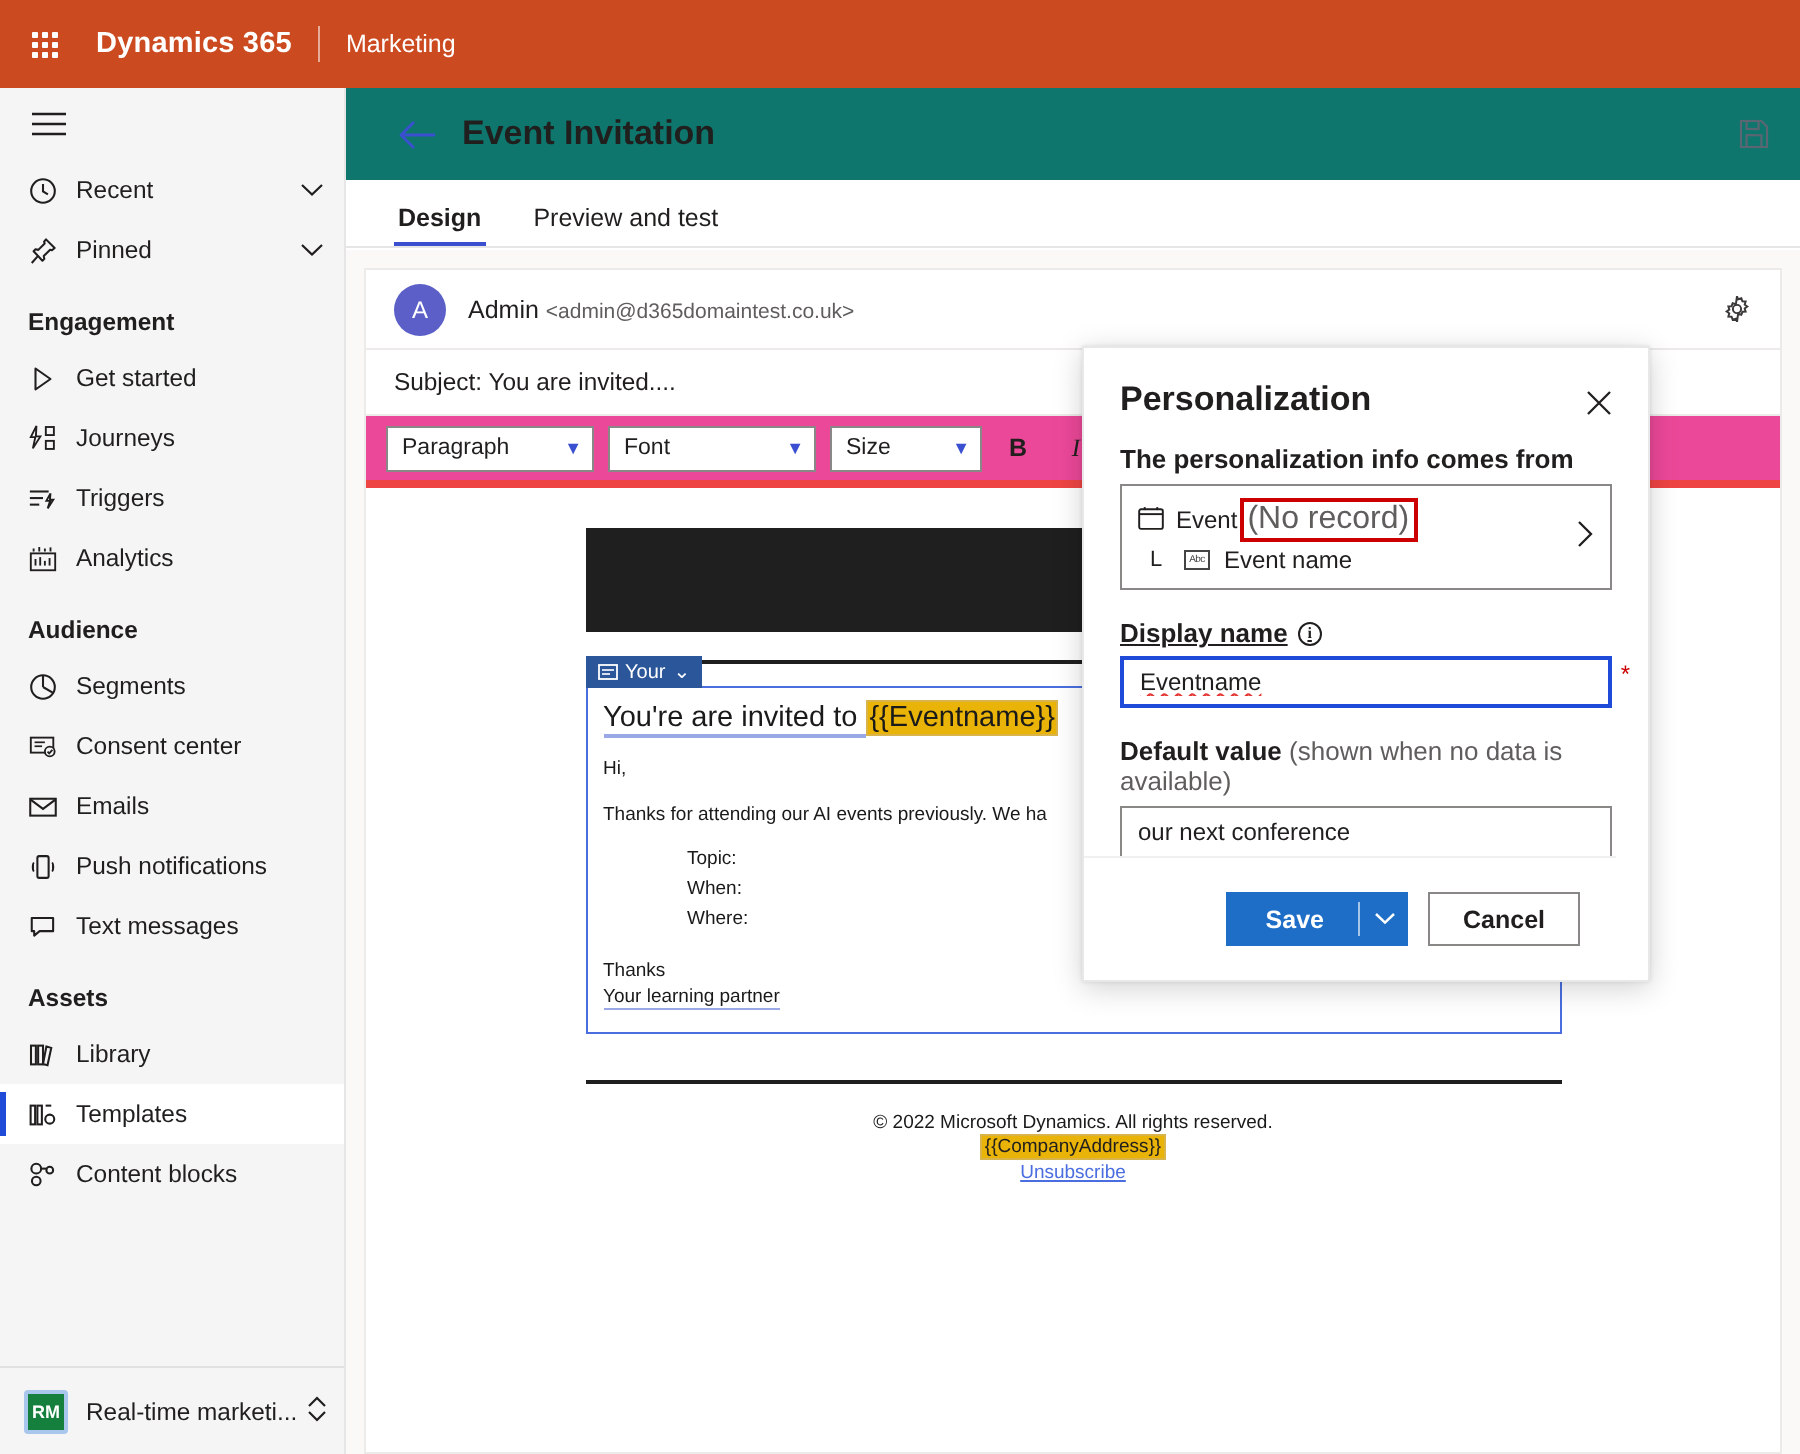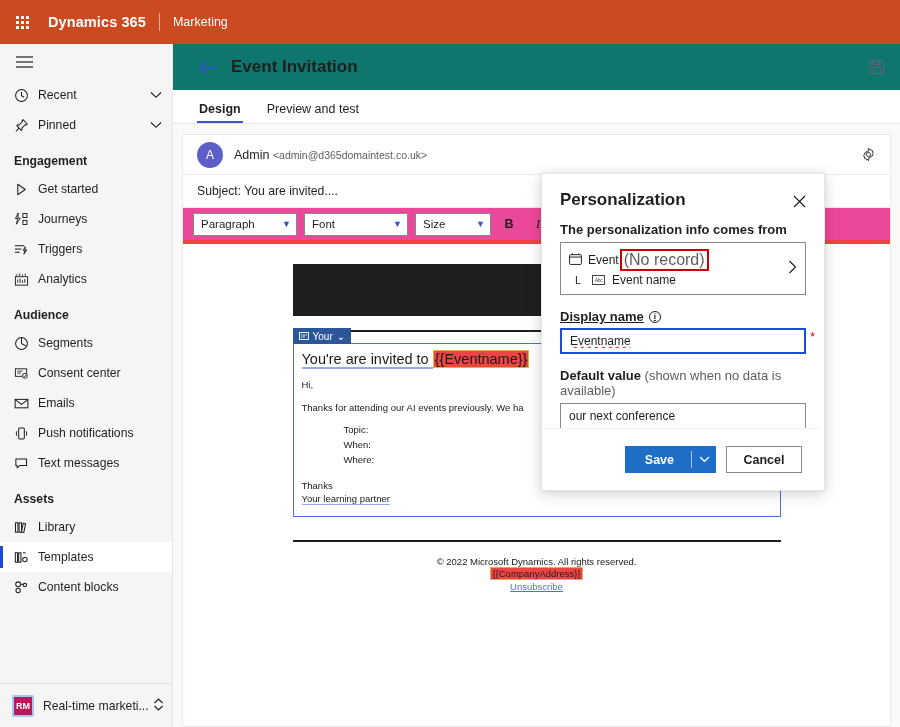--- a/index.html
+++ b/index.html
@@ -53,21 +53,21 @@
   .nav-row.selected::before {
     content: ""; position: absolute; left: 0; top: 4px; bottom: 4px; width: 3px; background: #1f4bd8;
   }
 
   .app-switcher {
     position: absolute; bottom: 0; left: 0; width: 173px; height: 44px;
     border-top: 1px solid #e1e1e1; background: #f5f5f5;
     display: flex; align-items: center; padding-left: 12px; cursor: pointer;
   }
   .rm-badge {
-    width: 22px; height: 22px; background: #be185d; color: #fff;
+    width: 22px; height: 22px; background: #15803d; color: #fff;
     font-size: 9px; font-weight: bold; border-radius: 2px;
     display:flex; align-items:center; justify-content:center;
     border: 2px solid #a9c6ec;
   }
   .app-switcher .lbl { font-size: 12.2px; margin-left: 9px; white-space: nowrap; }
   .app-switcher .updown { margin-left: 4px; }
 
   
   .main { position: absolute; top: 44px; left: 173px; width: 727px; height: 683px; background: #fff; }
 
@@ -122,21 +122,21 @@
 
   .text-block { position: relative; margin-top: 11px; border: 1px solid #4a6ee0; padding: 7px 8px 11px 8px; }
   .block-tag {
     position: absolute; top: -16px; left: -1px; background: #2b579a; color:#fff;
     font-size: 10px; height: 16px; padding: 0 6px; display:flex; align-items:center; gap:4px;
     cursor: pointer;
   }
   .headline { font-size: 14.5px; color: #1a1a1a; }
   .headline .ul { border-bottom: 2px solid #9aa8e8; }
   .token {
-    background: #ef4444; border: 1px solid #d9b44a; padding: 0 1px;
+    background: #eab308; border: 1px solid #d9b44a; padding: 0 1px;
     font-family: "Liberation Sans", sans-serif;
   }
   .body-p { font-size: 9.5px; color: #1a1a1a; margin-top: 12px; }
   .body-indent { font-size: 9.5px; margin-left: 42px; line-height: 15px; margin-top: 9px; color:#1a1a1a;}
   .body-sig { font-size: 9.5px; margin-top: 12px; line-height: 13px; color:#1a1a1a;}
   .body-sig .ul2 { border-bottom: 1px solid #9aa8e8; }
 
   .footer-rule { border-top: 2px solid #1f1f1f; margin-top: 23px; }
   .footer { text-align: center; margin-top: 14px; }
   .footer .line1 { font-size: 9.5px; color: #1a1a1a; }
@@ -180,21 +180,21 @@
     width: 100%; height: 26px; border: 1px solid #8a8886; background:#fff;
     font-size: 12px; padding: 0 8px; color:#201f1e; font-family: "Liberation Sans", sans-serif;
     outline: none;
   }
   .txt-field.focused { border: 2px solid #1f4bd8; }
   .req-wrap { position: relative; }
   .req-star { position: absolute; right: -9px; top: 2px; color: #cc0000; font-size: 12px; }
   .spellerr { text-decoration: underline; text-decoration-color:#e53935; text-decoration-style: wavy; }
 
   .dlg-foot {
-    position: absolute; left:0; right:4px; bottom: 0; height: 62px;
+    position: absolute; left:0; right:16px; bottom: 0; height: 62px;
     border-top: 1px solid #f0f0f0;
     display:flex; align-items:center; justify-content:flex-end; gap: 10px; padding-right: 18px;
   }
   .btn-save { display:flex; height: 27px; background: #1e6ec8; color:#fff; border: none; cursor:pointer; }
   .btn-save .lb { padding: 0 17px 0 20px; font-size: 12.5px; font-weight: bold; display:flex; align-items:center; }
   .btn-save .divd { width:1px; background: rgba(255,255,255,.6); margin: 5px 0; }
   .btn-save .ch { width: 24px; display:flex; align-items:center; justify-content:center; font-size: 10px; }
   .btn-cancel {
     height: 27px; min-width: 76px; background: #fff; border: 1px solid #8a8886;
     font-size: 12.5px; font-weight: bold; cursor:pointer; color:#201f1e;

